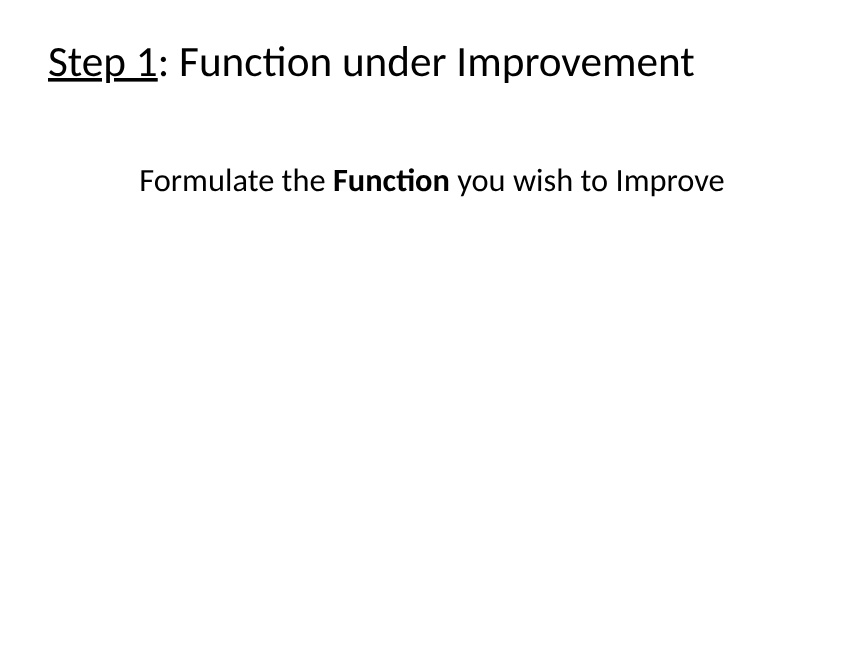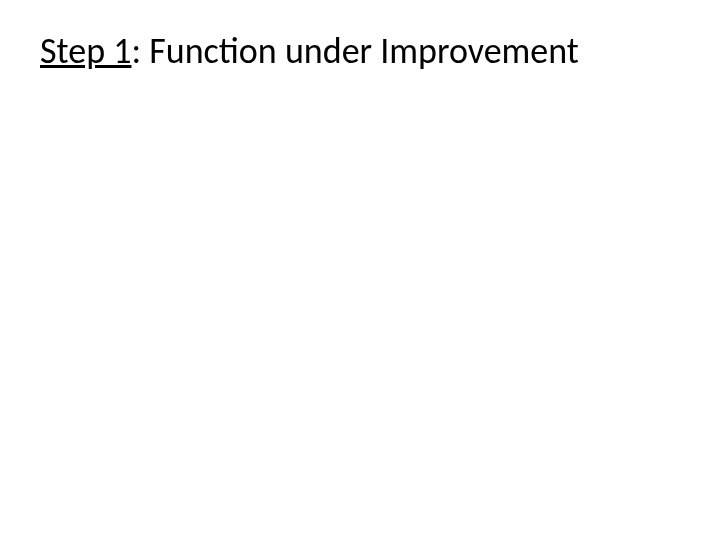--- a/index.html
+++ b/index.html
@@ -41,13 +41,16 @@
       font-weight: 700;
     }
   </style>
 </head>
 <body>
 
 <div class="slide">
   <h1 class="title">
     <span class="step-label">Step 1</span><span>: </span><span>Function under Improvement</span>
   </h1>
+  <p class="body-text">
+    <span>Formulate the </span><span class="bold">Function</span><span> you wish to Improve</span>
+  </p>
 </div>
 
 </body></html>

